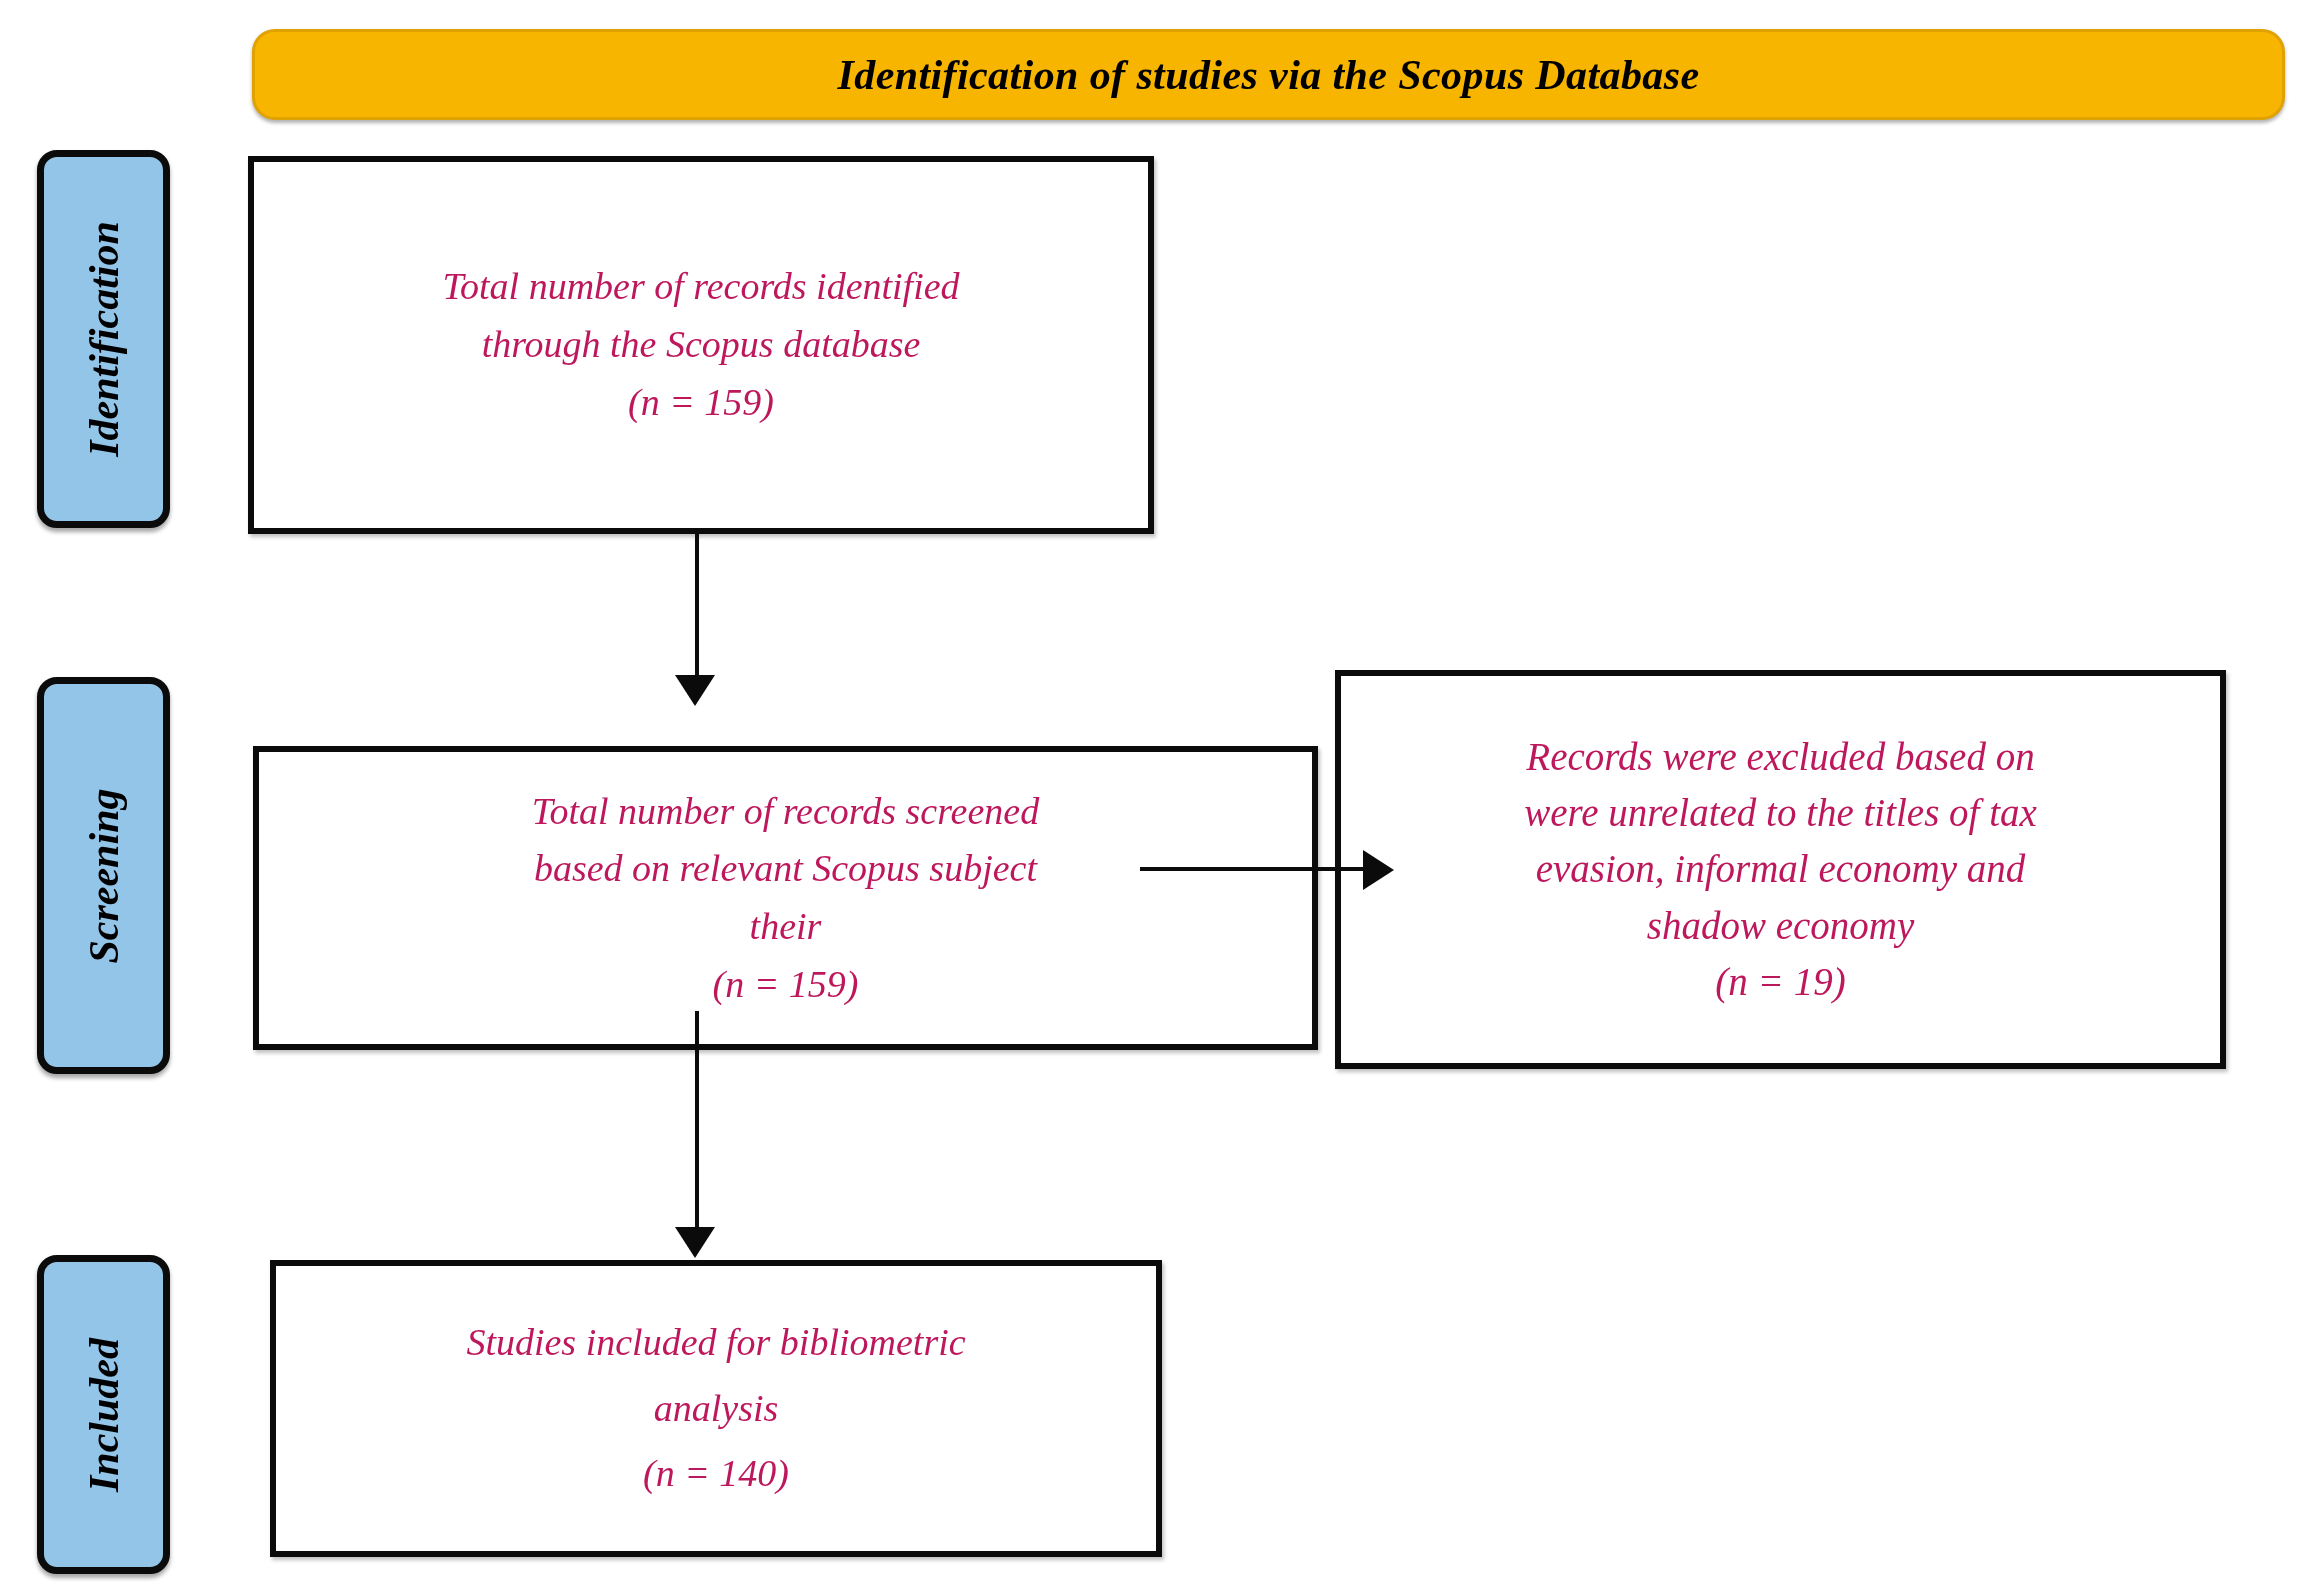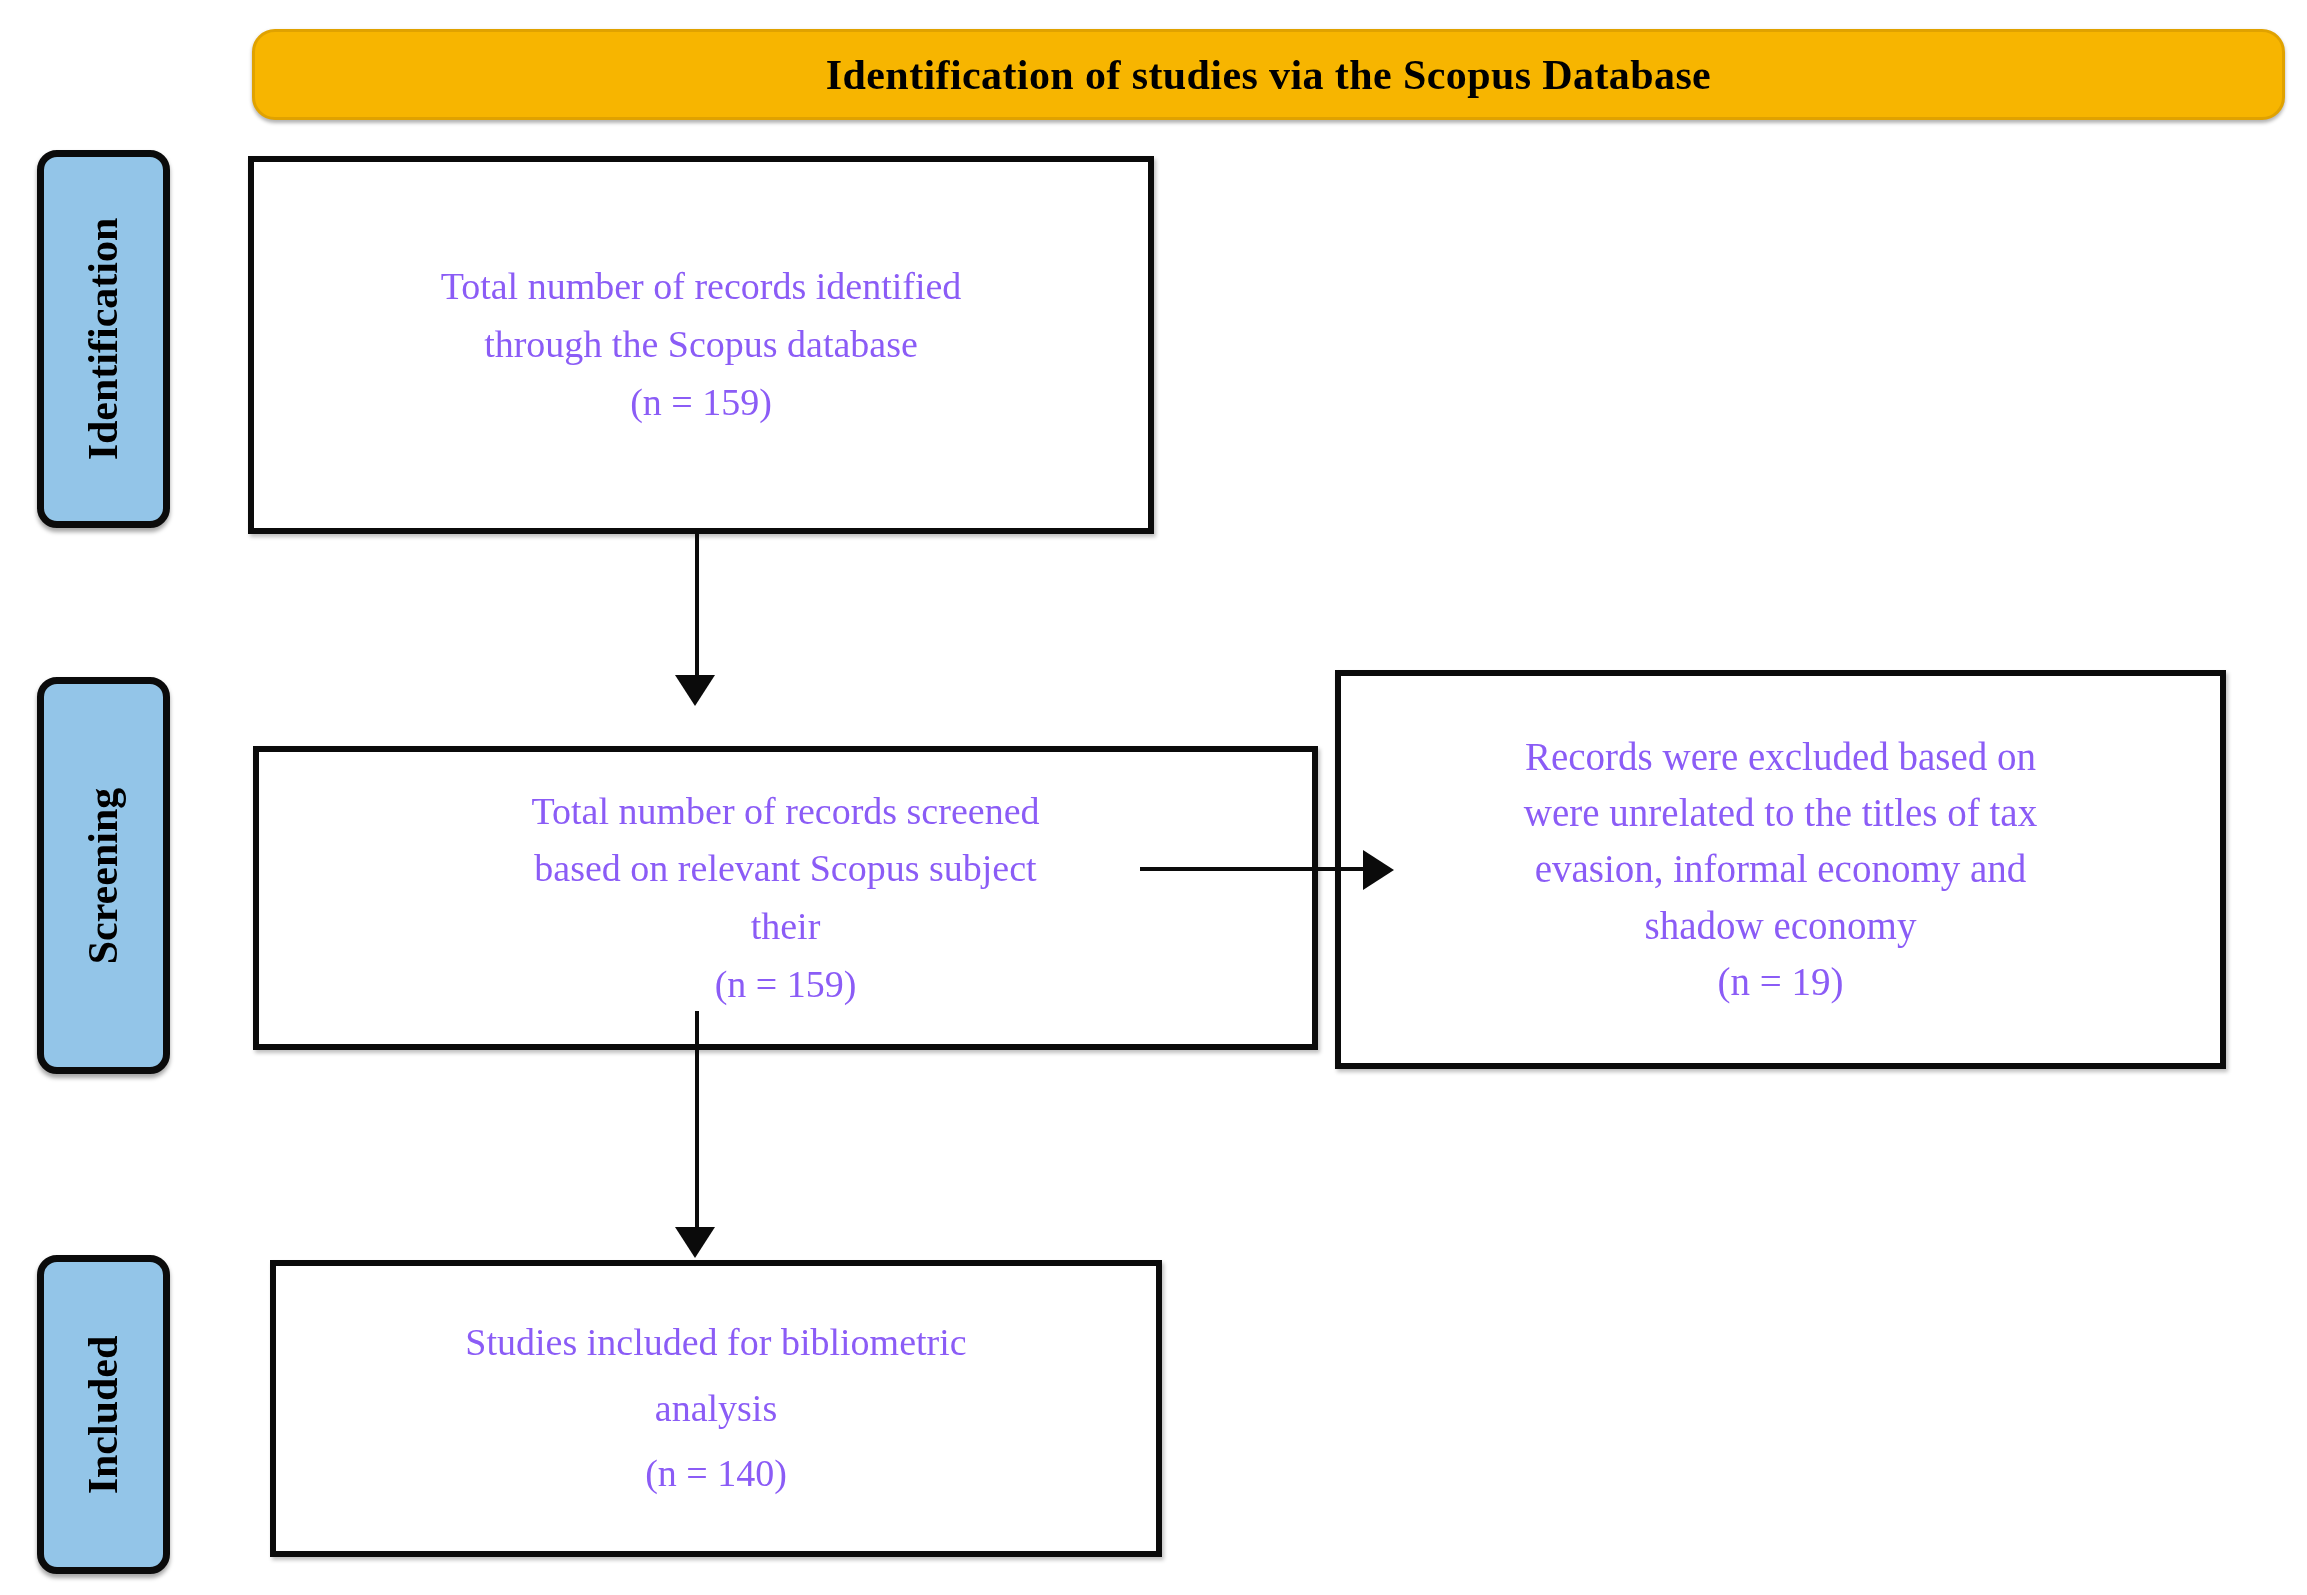--- a/index.html
+++ b/index.html
@@ -9,20 +9,21 @@
   }
   body {
     font-family: "Liberation Serif", "DejaVu Serif", serif;
   }
   #canvas {
     position: relative;
     width: 2307px;
     height: 1595px;
     background: #ffffff;
     overflow: hidden;
+    font-style: italic;
   }
 
   
   .title-banner {
     position: absolute;
     left: 252px;
     top: 29px;
     width: 2033px;
     height: 91px;
     background: #F7B500;
@@ -76,21 +77,21 @@
     border: 6.2px solid #0B0B0B;
     box-sizing: border-box;
     display: flex;
     flex-direction: column;
     align-items: center;
     justify-content: center;
     box-shadow: 2.3px 3.1px 3.9px rgba(0,0,0,0.25);
   }
   .flow-box .line {
     font-size: 38px;
-    color: #8b5cf6;
+    color: #be185d;
     line-height: 1.52;
     text-align: center;
     white-space: nowrap;
   }
 
   #box-identified {
     left: 248px;  top: 156px;
     width: 906px; height: 378px;
   }
   #box-screened {

